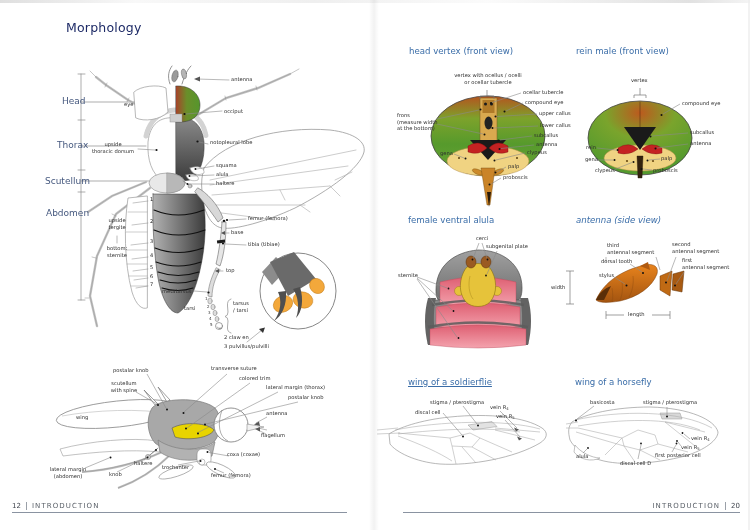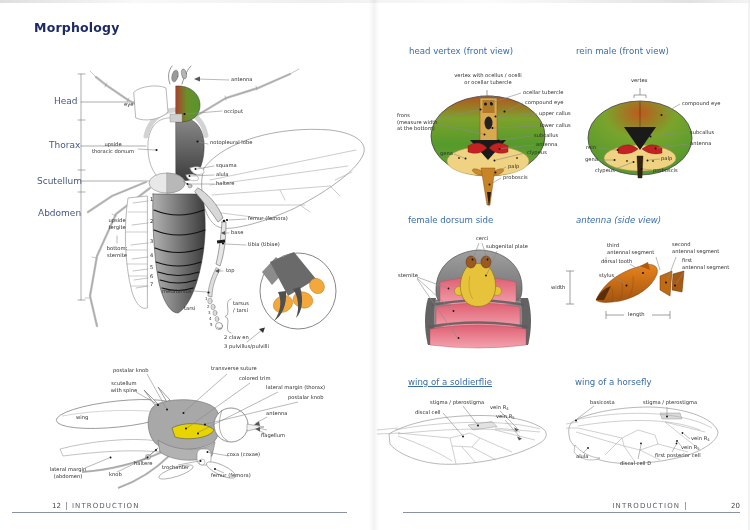--- a/index.html
+++ b/index.html
@@ -3,31 +3,31 @@
 <meta charset="utf-8">
 <style>
   html,body{margin:0;padding:0;background:#fff;}
   .page{position:relative;width:750px;height:530px;background:#fff;overflow:hidden;
         font-family:"DejaVu Sans",sans-serif;}
   .scan-top{position:absolute;left:0;top:0;width:750px;height:3px;
         background:linear-gradient(90deg,#d9d9d9,#f7f7f7 18%,#ececec 42%,#fafafa 65%,#dcdcdc 92%,#f2f2f2);opacity:.85;}
   .scan-right{position:absolute;right:0;top:0;width:2px;height:530px;background:#ececec;opacity:.7;}
   .gutter{position:absolute;left:369px;top:0;width:10px;height:530px;
         background:linear-gradient(90deg,rgba(0,0,0,0),rgba(0,0,0,0.05),rgba(0,0,0,0));}
-  .title{position:absolute;font-size:12.5px;font-weight:bold;color:#1d2a66;letter-spacing:.2px;}
-  .sec{position:absolute;font-size:9px;color:#46597f;}
+  .title{position:absolute;font-size:12.5px;font-weight:normal;color:#1d2a66;letter-spacing:.2px;margin-left:32px;}
+  .sec{position:absolute;font-size:9px;color:#46597f;margin-left:8px;}
   .ft{position:absolute;font-size:8.6px;color:#3a6da8;}
   .lbl{position:absolute;font-size:5.2px;color:#2e2e2e;white-space:nowrap;line-height:1.25;}
   .lbl .ln{display:block;}
   .c{text-align:center;}
   .tinynum{position:absolute;font-size:4px;color:#333;}
   .segnum{position:absolute;font-size:5px;color:#222;}
   .sub{font-size:3.8px;vertical-align:-1px;}
   .foot{position:absolute;top:502px;display:flex;align-items:center;gap:5px;}
-  .foot .pnum{font-size:7px;color:#40454e;margin-left:40px;}
+  .foot .pnum{font-size:7px;color:#40454e;}
   .foot .ftx{font-size:7px;letter-spacing:1.1px;color:#5a6068;}
   .foot .sep{width:1px;height:8px;background:#9aa0a8;}
   .fline{position:absolute;top:512px;height:1px;background:#8a93a1;}
   svg{position:absolute;left:0;top:0;}
 </style>
 </head>
 <body>
 
 <div class="page">
   <div class="scan-top"></div>
@@ -643,21 +643,21 @@
   <div class="lbl" style="left:631px;top:77px;">vertex</div>
   <div class="lbl" style="left:682px;top:100px;">compound eye</div>
   <div class="lbl" style="left:690px;top:129px;">subcallus</div>
   <div class="lbl" style="left:690px;top:140px;">antenna</div>
   <div class="lbl" style="left:586px;top:144px;">rein</div>
   <div class="lbl" style="left:585px;top:156px;">gena</div>
   <div class="lbl" style="left:595px;top:167px;">clypeus</div>
   <div class="lbl" style="left:661px;top:155px;">palp</div>
   <div class="lbl" style="left:653px;top:167px;">proboscis</div>
 
-  <div class="ft" style="left:408px;top:215px;">female dorsum side</div>
+  <div class="ft" style="left:408px;top:215px;">female ventral alula</div>
   <div class="lbl" style="left:476px;top:235px;">cerci</div>
   <div class="lbl" style="left:486px;top:243px;">subgenital plate</div>
   <div class="lbl" style="left:398px;top:272px;">sternite</div>
 
   <div class="ft" style="left:576px;top:215px;font-style:italic;">antenna (side view)</div>
   <div class="lbl" style="left:607px;top:242px;">
     <span class="ln">third</span>
     <span class="ln">antennal segment</span>
   </div>
   <div class="lbl" style="left:672px;top:241px;">

